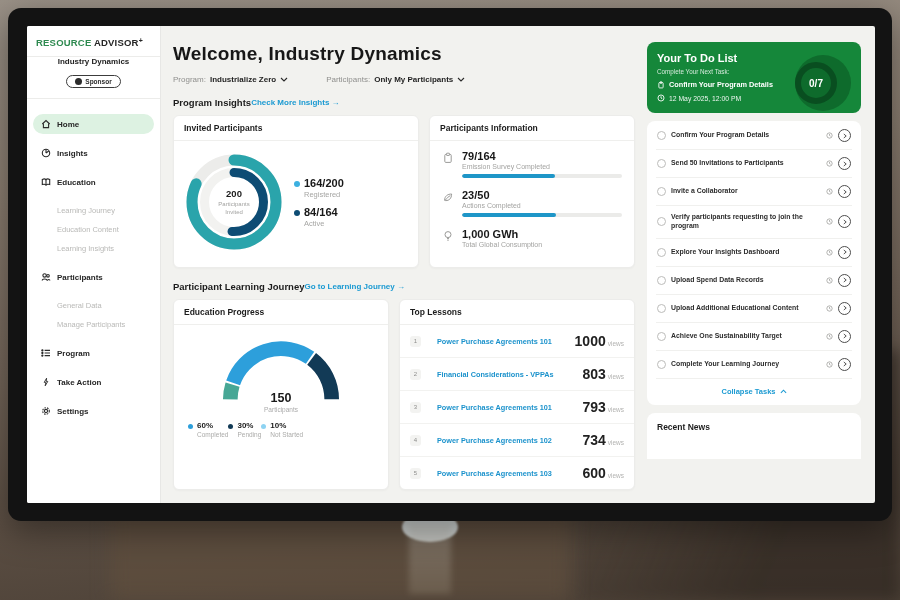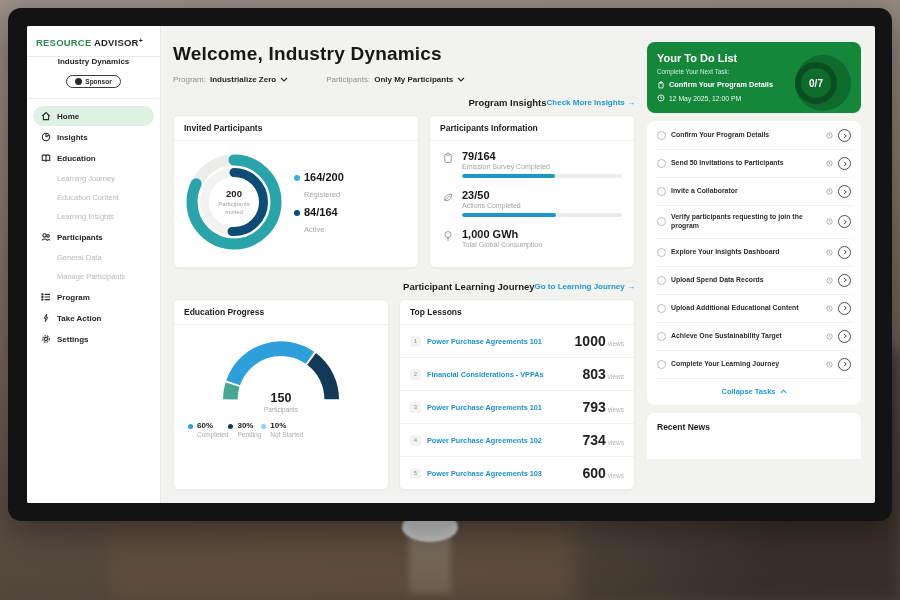--- a/index.html
+++ b/index.html
@@ -26,52 +26,52 @@
   .logo { padding:11px 8px 8px 9px; font-size:9.5px; font-weight:bold; letter-spacing:.2px; white-space:nowrap; }
   .logo .g { color:#2e8a50; } .logo .d { color:#262626; } .logo .plus { font-size:7px; vertical-align:top; color:#262626; }
   .sb-div { border-top:1px solid #ececea; }
   .org { text-align:center; font-size:8px; font-weight:bold; color:#232323; margin:0 0 5px; }
   .sponsor-wrap { text-align:center; margin-bottom:9px; }
   .sponsor { display:inline-flex; align-items:center; gap:3px; border:1px solid #3c3c3c; border-radius:10px;
     padding:2px 8px; font-size:6.5px; font-weight:bold; color:#2c2c2c; background:#fff; }
   .sponsor .dot { width:7px; height:7px; border-radius:50%; background:#2c2c2c; display:inline-flex;
     align-items:center; justify-content:center; color:#fff; font-size:5px; }
   .nav { padding:6px 0 0; }
-  .nav-item { display:flex; align-items:center; gap:6px; padding:5px 8px; margin:1px 6px; font-size:8px;
+  .nav-item { display:flex; align-items:center; gap:6px; padding:5px 8px; margin:9px 6px; font-size:8px;
     font-weight:bold; color:#262626; border-radius:12px; cursor:pointer; }
   .nav-item.active { background:#ddf2e2; }
   .nav-item svg { flex-shrink:0; }
   .nav-sub { padding:5px 8px 5px 30px; font-size:7.5px; color:#b9b9b7; font-weight:500; cursor:pointer; }
 
   
   .main { flex:1; min-width:0; padding:10px 12px 0 12px; }
   h1.welcome { font-size:19px; font-weight:bold; color:#171717; margin:7px 0 10px; letter-spacing:.2px; }
   .filters { display:flex; gap:38px; align-items:center; font-size:8px; margin-bottom:13px; }
   .filter { display:flex; align-items:center; gap:4px; cursor:pointer; }
   .filter .lab { color:#8f8f8d; }
   .filter .val { font-weight:bold; color:#1f1f1f; }
-  .sec-row { display:flex; justify-content:flex-end; align-items:center; margin:4px 0 7px; }
+  .sec-row { display:flex; justify-content:flex-start; align-items:center; margin:4px 0 7px; }
   .sec-title { font-size:9.5px; font-weight:bold; color:#1c1c1c; }
   .sec-link { font-size:8px; font-weight:bold; color:#1b9ad2; cursor:pointer; }
   .cards-row { display:flex; gap:10px; margin-bottom:13px; align-items:stretch; }
   .card { background:#fff; border:1px solid #ececea; border-radius:6px; box-shadow:0 1px 2px rgba(0,0,0,.03); overflow:hidden; }
   .card-h { padding:7px 10px; border-bottom:1px solid #efefed; font-size:8.5px; font-weight:bold; color:#1c1c1c; }
 
   
   .invited { width:246px; flex-shrink:0; }
   .invited-body { display:flex; align-items:center; gap:8px; padding:9px 8px; }
   .donut-wrap { position:relative; width:104px; height:104px; flex-shrink:0; }
   .donut-center { position:absolute; inset:0; display:flex; flex-direction:column; align-items:center;
     justify-content:center; text-align:center; }
   .donut-center .v { font-size:9.5px; font-weight:bold; color:#1b1b1b; }
   .donut-center .l { font-size:6px; color:#a3a3a1; width:50px; line-height:1.25; margin-top:2px; }
   .leg-item { display:flex; align-items:flex-start; gap:4px; margin:7px 0; }
   .leg-dot { width:6px; height:6px; border-radius:50%; margin-top:4px; flex-shrink:0; }
   .leg-val { font-size:11px; font-weight:bold; color:#181818; }
-  .leg-lab { font-size:7.5px; color:#a6a6a4; margin-top:7px; }
+  .leg-lab { font-size:7.5px; color:#a6a6a4; margin-top:1px; }
 
   
   .pinfo { flex:1; }
   .pinfo-body { padding:9px 12px 4px; }
   .pinfo-row { display:flex; gap:8px; margin-bottom:11px; }
   .pinfo-row svg { flex-shrink:0; margin-top:2px; }
   .pinfo-ct { flex:1; }
   .pinfo-val { font-size:11px; font-weight:bold; color:#181818; }
   .pinfo-lab { font-size:7px; color:#a3a3a1; margin:1px 0 4px; }
   .bar { height:4px; background:#ebebe9; border-radius:2px; overflow:hidden; }
@@ -85,21 +85,21 @@
   .gauge-center .v { font-size:12.5px; font-weight:bold; color:#191919; }
   .gauge-center .l { font-size:6.5px; color:#ababab; margin-top:1px; }
   .edu-legend { display:flex; padding:2px 4px 2px; }
   .edu-leg-item { display:flex; gap:4px; align-items:flex-start; }
   .edu-leg-item .dot { width:5px; height:5px; border-radius:50%; margin-top:3px; }
   .edu-leg-item .p { font-size:8px; font-weight:bold; color:#1b1b1b; }
   .edu-leg-item .t { font-size:6.5px; color:#ababa9; margin-top:1px; }
 
   
   .lessons { flex:1; display:flex; flex-direction:column; }
-  .lesson-row { display:flex; align-items:center; gap:6px; padding:7px 10px; border-bottom:1px solid #f2f2f0; cursor:pointer; }
+  .lesson-row { display:flex; align-items:center; gap:16px; padding:7px 10px; border-bottom:1px solid #f2f2f0; cursor:pointer; }
   .lesson-row:last-child { border-bottom:none; }
   .rank { width:11px; height:11px; background:#f3f3f1; border-radius:3px; color:#8d8d8b; font-size:6px;
     display:flex; align-items:center; justify-content:center; flex-shrink:0; }
   .lesson-title { flex:1; font-size:7.3px; font-weight:bold; color:#1b92cc; }
   .views-n { font-size:14px; font-weight:bold; color:#202020; }
   .views-l { font-size:6.5px; color:#b2b2b0; margin-left:2px; }
 
   
   .rpanel { width:228px; flex-shrink:0; padding:16px 14px 0 0; display:flex; flex-direction:column; gap:8px; }
   .todo-card { background:#15873a; border-radius:8px; padding:10px 10px 11px; color:#fff; position:relative; }

